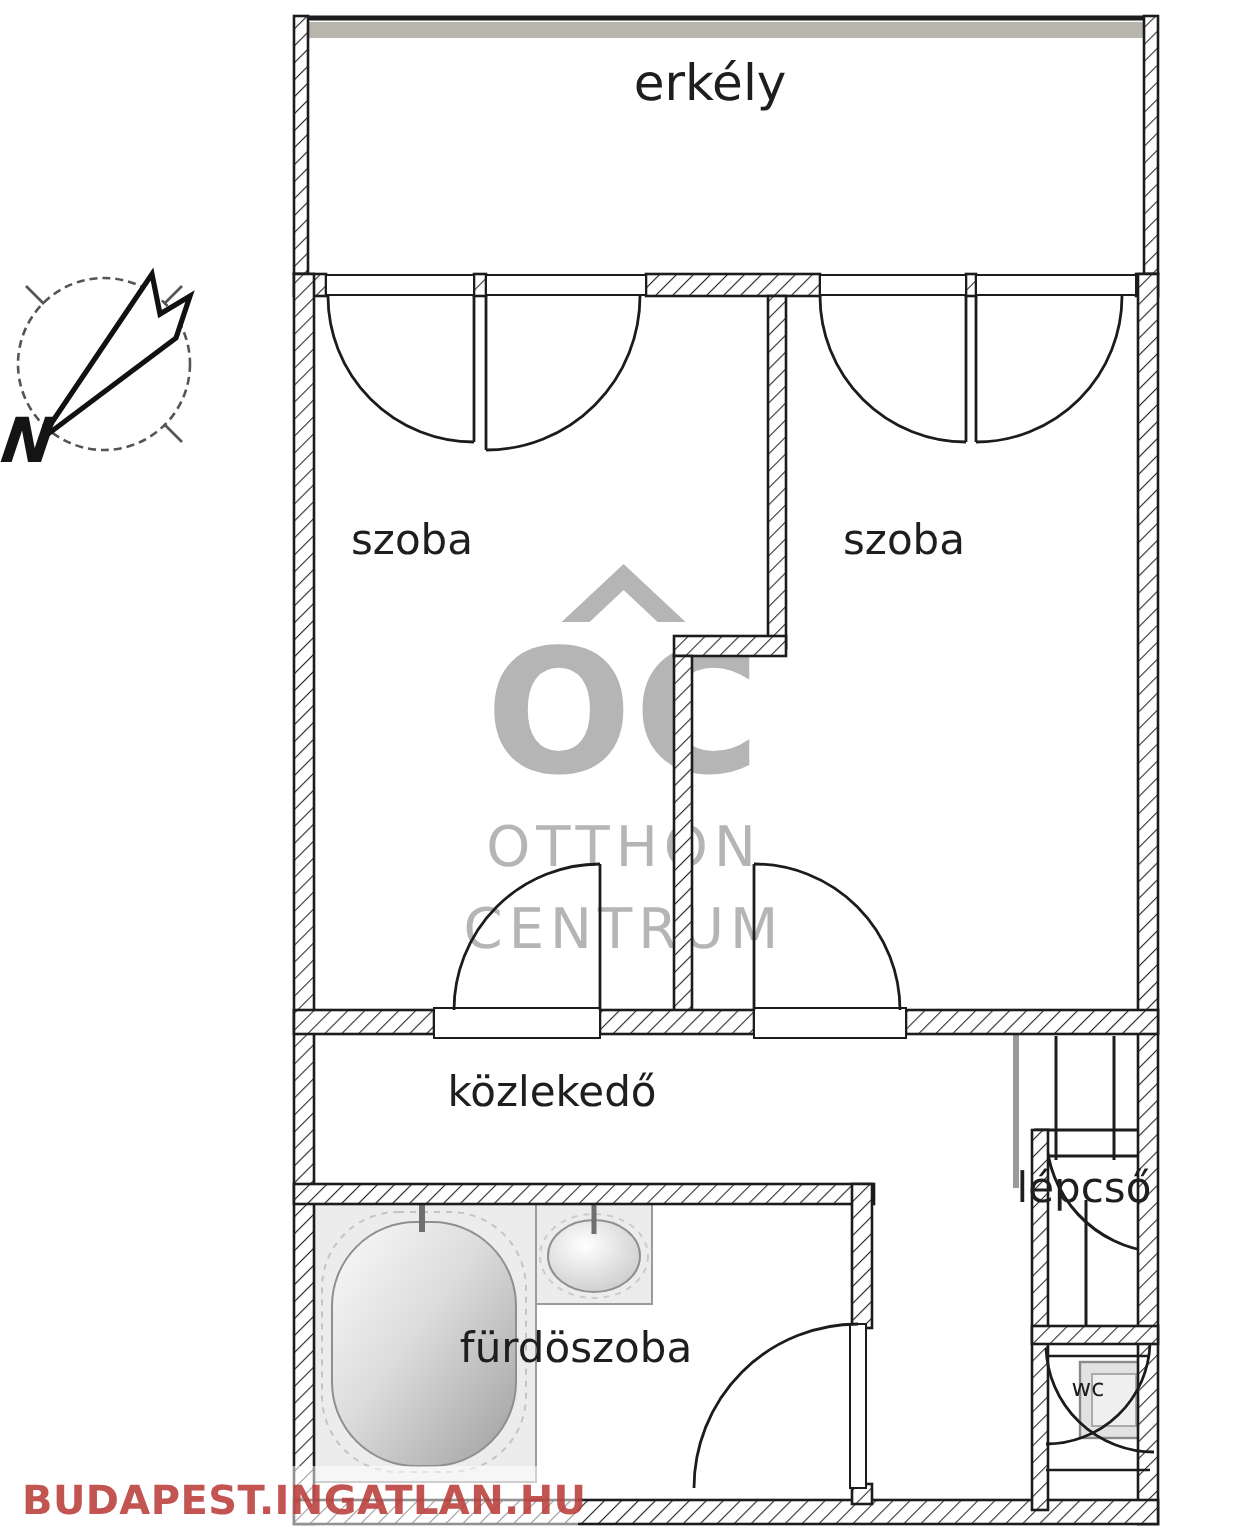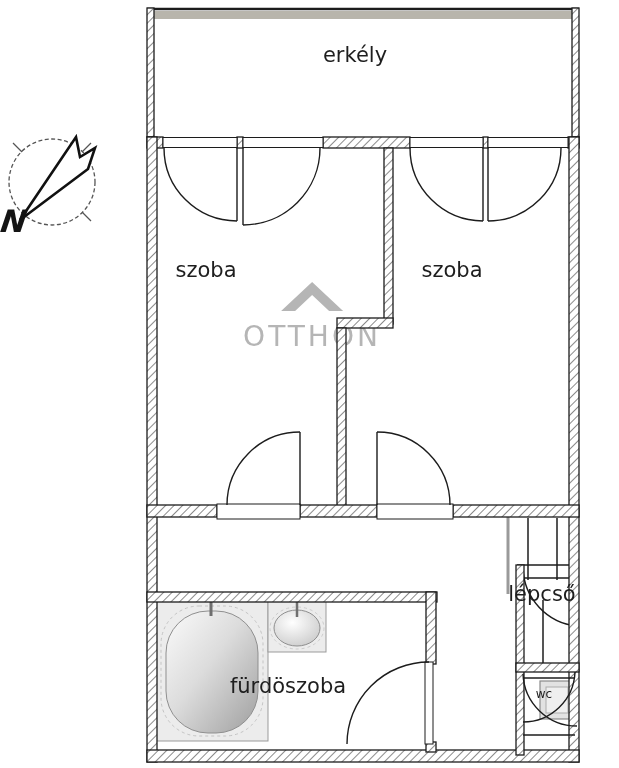--- a/index.html
+++ b/index.html
@@ -12,25 +12,25 @@
     position:absolute;left:312px;top:280px;transform:translateX(-50%);
     text-align:center;color:#b5b5b5;z-index:1;user-select:none;
   }
   .wm-chevron{display:block;margin:0 auto;}
   .wm-oc{font-size:86px;line-height:.98;font-weight:bold;letter-spacing:1px;margin-top:3px;}
   .wm-sub{font-size:28px;letter-spacing:3px;line-height:1.15;margin-top:9px;font-weight:500;}
   
   #plan{position:absolute;left:0;top:0;z-index:2;}
   
   .lbl{position:absolute;transform:translateX(-50%);color:#1e1e1e;z-index:3;white-space:nowrap;}
-  #lbl-erkely     {left:355px;top:43px; font-size:21px;}
+  #lbl-erkely     {left:355px;top:27px; font-size:25px;}
   #lbl-szoba-l    {left:206px;top:258px;font-size:21px;}
   #lbl-szoba-r    {left:452px;top:258px;font-size:21px;}
   #lbl-kozlekedo  {left:276px;top:534px;font-size:21px;}
-  #lbl-furdoszoba {left:288px;top:662px;font-size:21px;margin-top:12px;}
+  #lbl-furdoszoba {left:288px;top:662px;font-size:21px;}
   #lbl-lepcso     {left:542px;top:582px;font-size:21px;}
   #lbl-wc         {left:544px;top:687px;font-size:12px;}
   #lbl-n{
     position:absolute;left:1px;top:203px;font-size:31px;font-weight:bold;
     font-style:italic;color:#141414;z-index:3;transform:skewX(-8deg);
   }
   
   .footer{
     position:absolute;left:0;top:733px;width:289px;height:33px;
     background:rgba(255,255,255,.52);display:flex;align-items:center;
@@ -43,21 +43,23 @@
 </style>
 </head>
 <body>
 
 <div id="canvas">
 
   <div class="wm-center">
     <svg class="wm-chevron" width="66" height="32" viewBox="0 0 66 32">
       <path d="M2,31 L33,2 L64,31 L50,31 L33,15 L16,31 Z" fill="#b5b5b5"></path>
     </svg>
+    <div class="wm-oc">OC</div>
     <div class="wm-sub">OTTHON</div>
+    <div class="wm-sub">CENTRUM</div>
   </div>
 
   <svg id="plan" width="619" height="768" viewBox="0 0 619 768">
     <defs>
       <pattern id="hatch" patternUnits="userSpaceOnUse" width="6" height="6" patternTransform="rotate(45)">
         <rect width="6" height="6" fill="#ffffff"></rect>
         <line x1="0" y1="0" x2="0" y2="6" stroke="#2a2a2a" stroke-width="1.1"></line>
       </pattern>
       <linearGradient id="tubg" x1="0" y1="0" x2="1" y2="1">
         <stop offset="0" stop-color="#fbfbfb"></stop>
@@ -169,19 +171,29 @@
       <line x1="22" y1="152" x2="13" y2="143" stroke="#555" stroke-width="1.3"></line>
       <line x1="82" y1="212" x2="91" y2="221" stroke="#555" stroke-width="1.3"></line>
       <circle cx="52" cy="182" r="2.6" fill="#222"></circle>
       <path d="M20,220 L76,137 L80,157 L95,148 L88,169 Z" fill="#ffffff" stroke="#111111" stroke-width="2.6" stroke-linejoin="miter"></path>
     </g>
   </svg>
 
   <div class="lbl" id="lbl-erkely">erkély</div>
   <div class="lbl" id="lbl-szoba-l">szoba</div>
   <div class="lbl" id="lbl-szoba-r">szoba</div>
+  <div class="lbl" id="lbl-kozlekedo">közlekedő</div>
   <div class="lbl" id="lbl-furdoszoba">fürdöszoba</div>
   <div class="lbl" id="lbl-lepcso">lépcső</div>
   <div class="lbl" id="lbl-wc">wc</div>
   <div id="lbl-n">N</div>
 
+  <div class="footer">
+    <svg width="28" height="28" viewBox="0 0 28 28">
+      <rect x="0.5" y="0.5" width="27" height="27" rx="2.5" fill="#f3cbc8" stroke="#d49a96" stroke-width="1"></rect>
+      <path d="M4,13 L14,4 L24,13 L24,24 L4,24 Z" fill="#ffffff" stroke="#c96a64" stroke-width="2" stroke-linejoin="round"></path>
+      <circle cx="14" cy="10.5" r="1.6" fill="#c96a64"></circle>
+      <path d="M10.5,24 L10.5,17.5 A3.5,3.5 0 0 1 17.5,17.5 L17.5,24 Z" fill="#c96a64"></path>
+    </svg>
+    <span class="brand">BUDAPEST.INGATLAN.HU</span>
+  </div>
 
 </div>
 
 </body></html>

